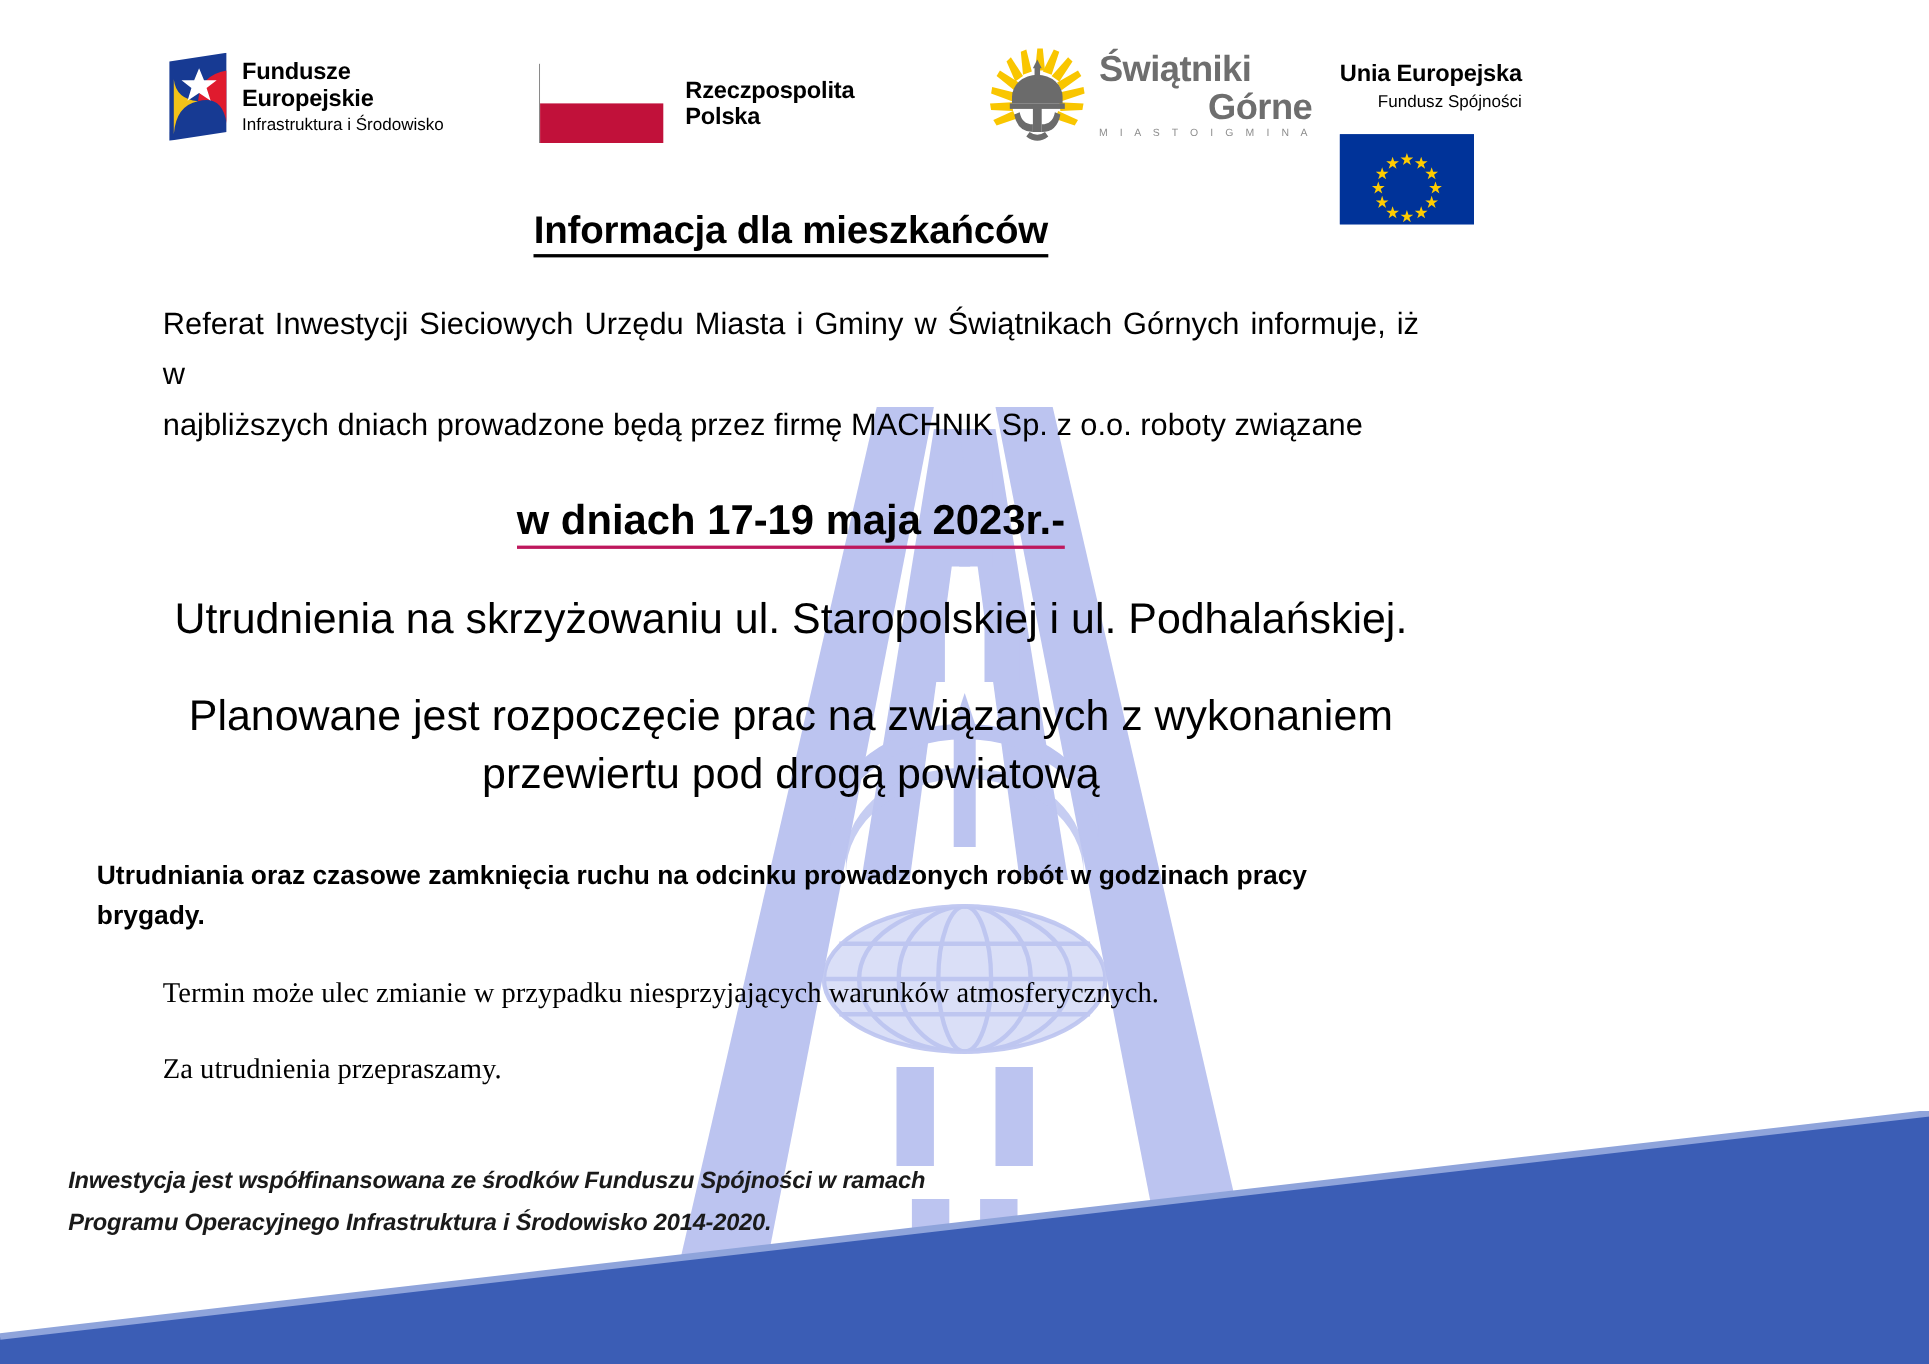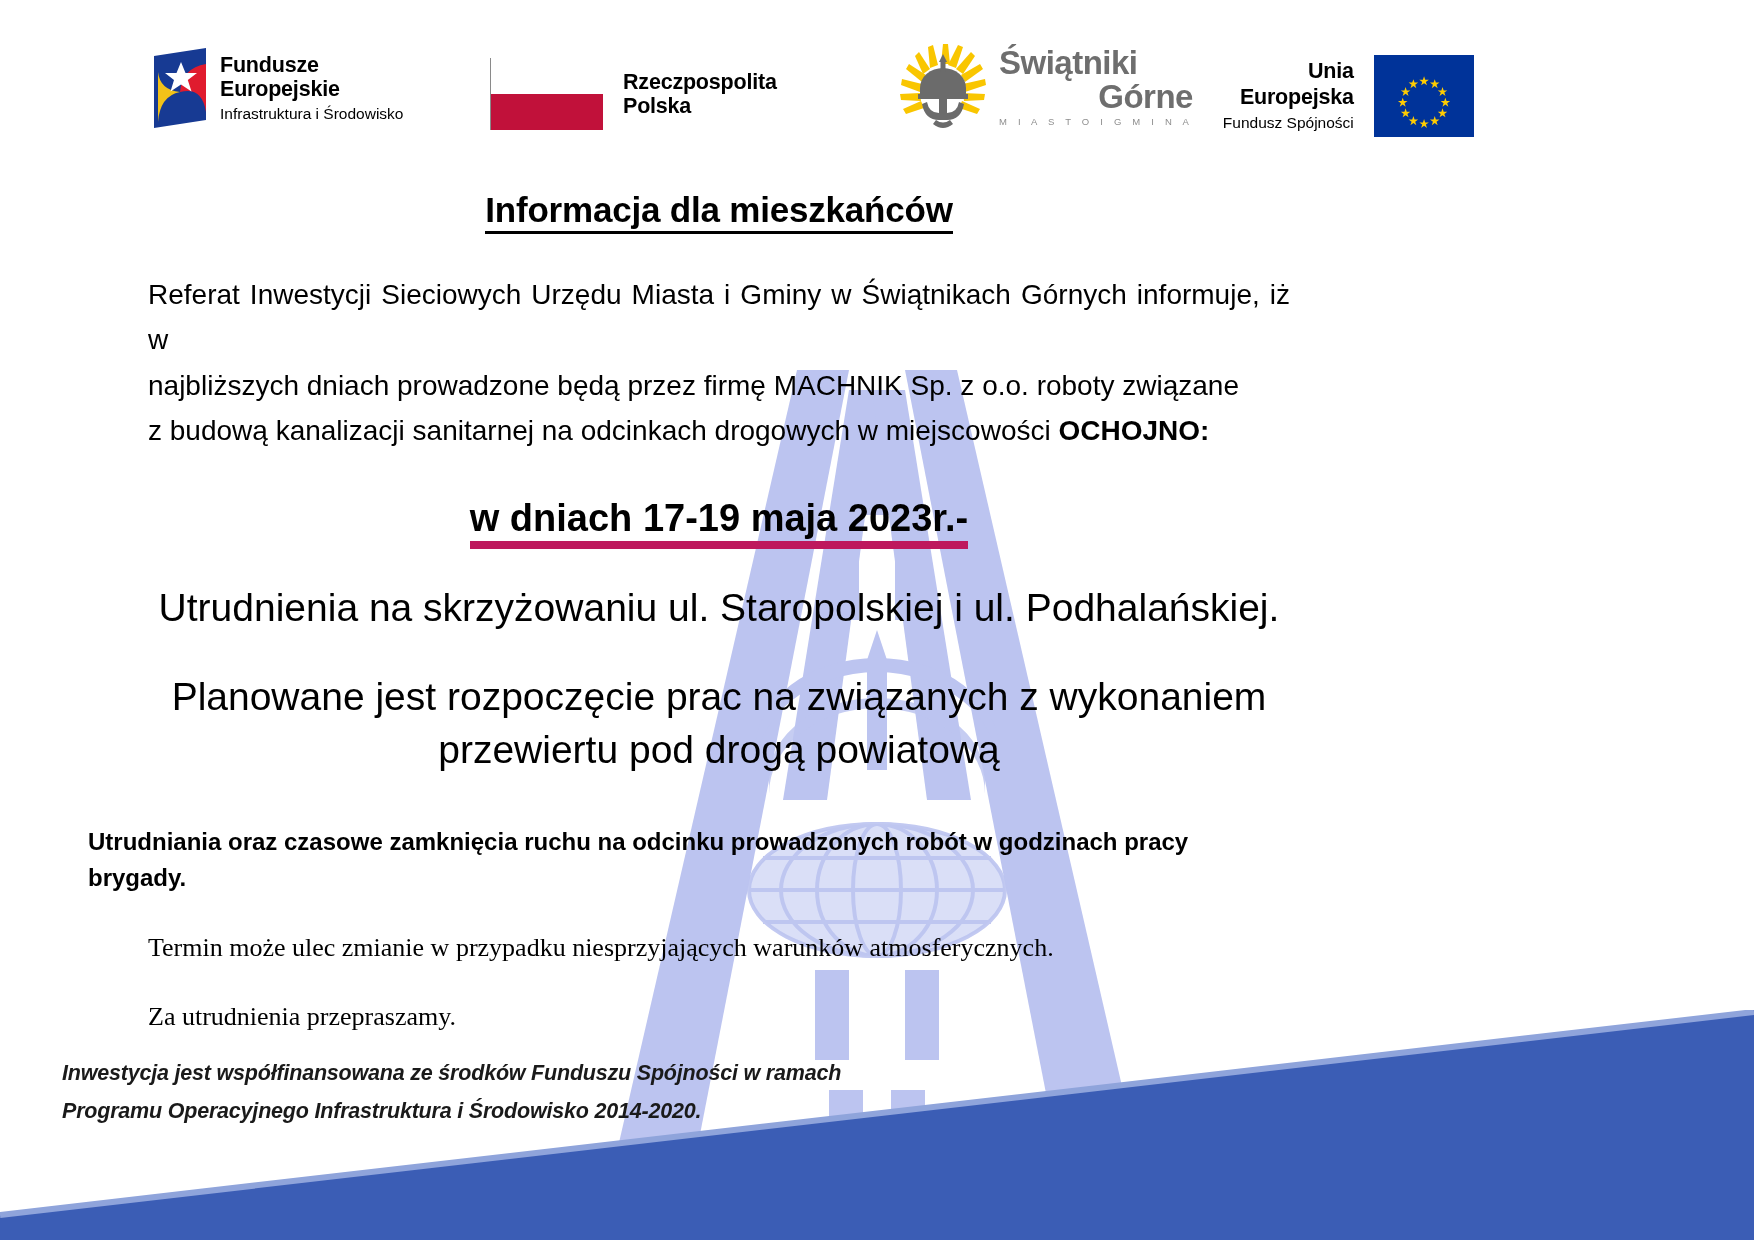--- a/index.html
+++ b/index.html
@@ -131,22 +131,23 @@
     text-align: right;
     margin-top: 3px;
     font-weight: normal;
   }
 
   .logo-ue {
     position: absolute;
     left: 1218px;
     top: 55px;
     display: flex;
-    align-items: center;
+    align-items: flex-start;
     gap: 20px;
+    flex-direction: column;
   }
   .ue-text { line-height: 1.2; text-align: right; }
   .ue-line1 {
     display: block;
     font-size: 21.5px;
     font-weight: bold;
     letter-spacing: -0.2px;
   }
   .ue-line2 {
     display: block;
@@ -195,21 +196,21 @@
   }
   .bold { font-weight: bold; }
 
   .date-line {
     text-align: center;
     font-size: 38px;
     font-weight: bold;
     margin-top: 44px;
   }
   .date-line span {
-    border-bottom: 8px solid #be185d;
+    border-bottom: 3px solid #be185d;
     padding-bottom: 2px;
   }
 
   .big-line {
     text-align: center;
     font-size: 39px;
     line-height: 1.35;
     margin: 0 110px;
     font-weight: normal;
   }
@@ -381,21 +382,20 @@
 
   <div class="content">
 
     <h1 class="doc-title">
       <span>Informacja dla mieszkańców</span>
     </h1>
 
     <div class="para-block">
       <div>Referat Inwestycji Sieciowych Urzędu Miasta i Gminy w Świątnikach Górnych informuje, iż w</div>
       <div>najbliższych dniach prowadzone będą przez firmę MACHNIK Sp. z o.o. roboty związane</div>
-      <div class="last-line"><span>z budową kanalizacji sanitarnej na odcinkach drogowych w miejscowości </span><span class="bold">OCHOJNO:</span></div>
     </div>
 
     <div class="date-line">
       <span>w dniach 17-19 maja 2023r.-</span>
     </div>
 
     <div class="big-line first">Utrudnienia na skrzyżowaniu ul. Staropolskiej i ul. Podhalańskiej.</div>
 
     <div class="big-line second">Planowane jest rozpoczęcie prac na związanych z wykonaniem przewiertu pod drogą powiatową</div>
 

